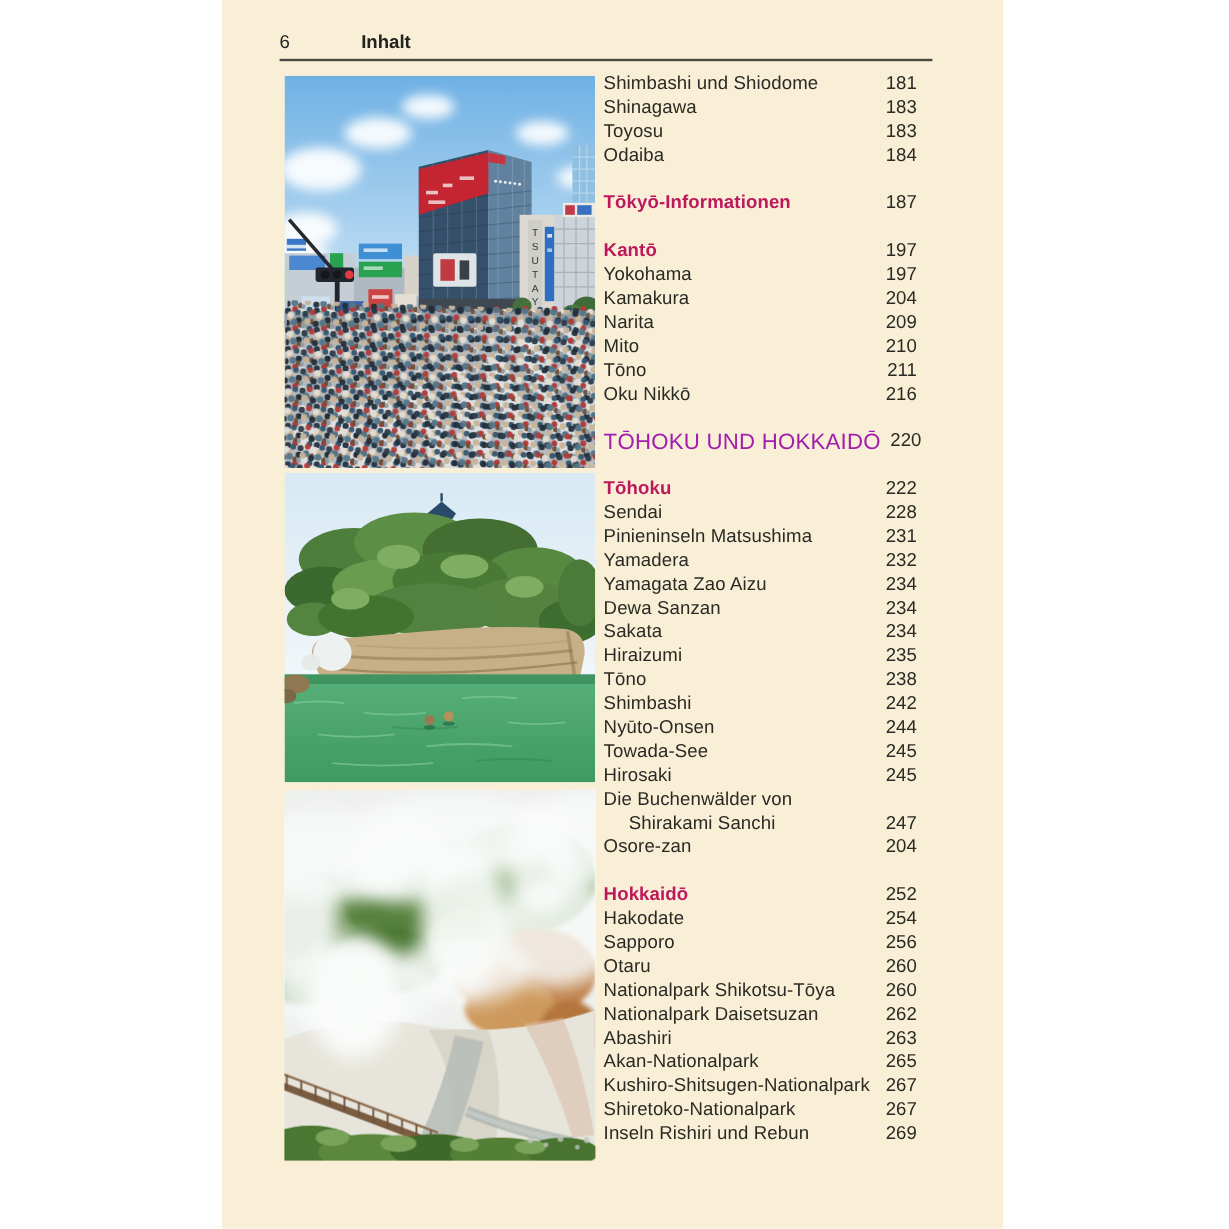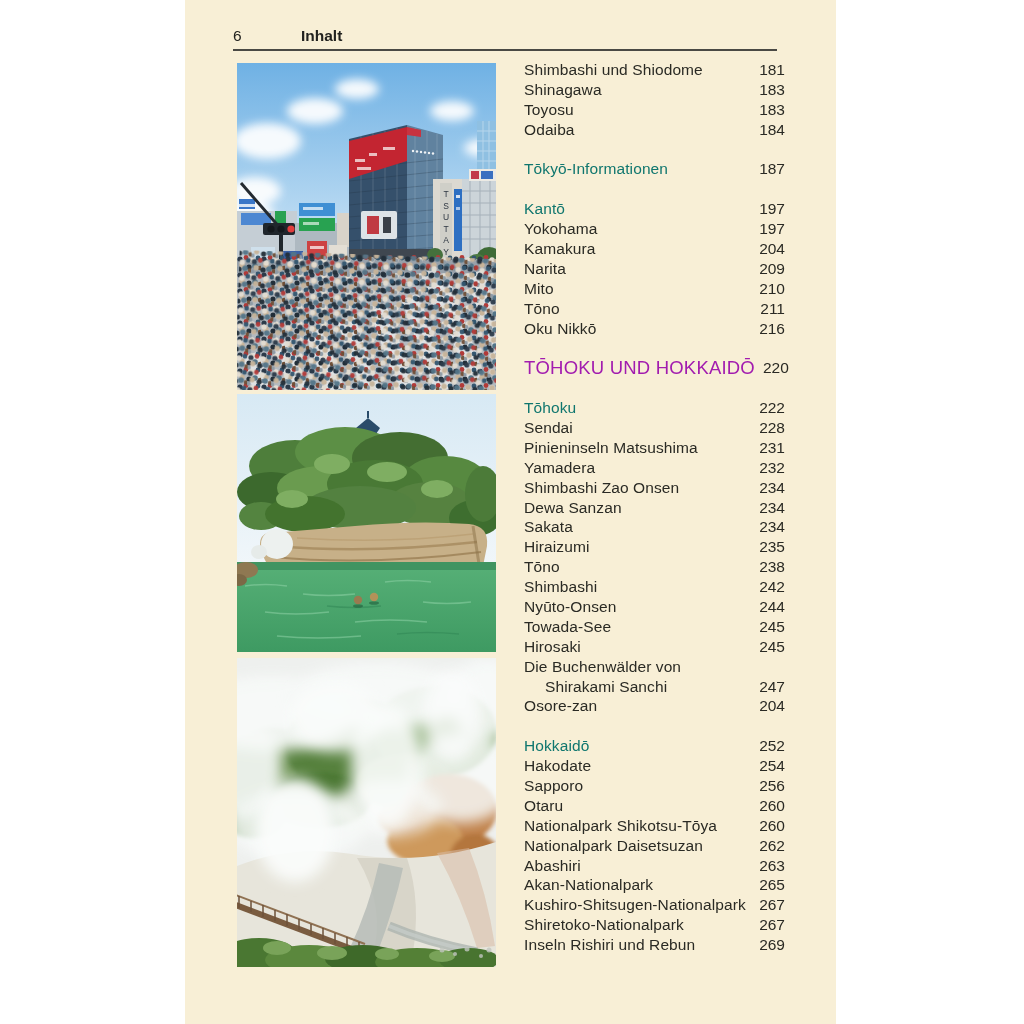--- a/index.html
+++ b/index.html
@@ -7,26 +7,26 @@
   .stage{position:relative;width:1024px;height:1024px;background:#ffffff;overflow:hidden}
   .page{position:absolute;left:185px;top:0;width:651px;height:1024px;background:#f8efd6}
   .pagenum{position:absolute;left:48px;top:27px;font-size:15.5px;font-weight:400;color:#22221f}
   .header-title{position:absolute;left:116px;top:27px;font-size:15.5px;font-weight:700;color:#22221f}
   .header-rule{position:absolute;left:48px;top:49px;width:544px;height:1.5px;background:#4a4944}
   .photo{position:absolute;left:52px;width:259px;overflow:hidden}
   .photo svg{display:block}
   .photo1{top:63px;height:327px}
   .photo2{top:394px;height:258px}
   .photo3{top:658px;height:309px}
-  .toc{position:absolute;left:339px;top:60px;width:261px}
+  .toc{position:absolute;left:318px;top:60px;width:261px}
   .toc-row{display:flex;align-items:center;height:19.9px}
   .toc-row.gap{height:19.9px}
   .toc-label{font-size:15.5px;color:#2a2a24;letter-spacing:.1px;white-space:nowrap}
   .toc-page{margin-left:auto;font-size:15.5px;color:#2a2a24;padding-left:8px}
-  .toc-row.red .toc-label{color:#0f766e;font-weight:400}
+  .toc-row.red .toc-label{color:#be185d;font-weight:700}
   .toc-row.blue .toc-label{color:#a21caf;font-weight:400;font-size:18.5px;letter-spacing:.2px}
   .toc-row.indent .toc-label{padding-left:21px}
   .sign-vert{writing-mode:vertical-rl;text-orientation:upright}
 </style>
 </head>
 <body>
 
 <div class="stage">
   <div class="page">
 
@@ -376,21 +376,21 @@
   </div>
         <div class="toc-row normal">
     <span class="toc-label">Pinieninseln Matsushima</span>
     <span class="toc-page">231</span>
   </div>
         <div class="toc-row normal">
     <span class="toc-label">Yamadera</span>
     <span class="toc-page">232</span>
   </div>
         <div class="toc-row normal">
-    <span class="toc-label">Shimbashi Zao Onsen</span>
+    <span class="toc-label">Yamagata Zao Aizu</span>
     <span class="toc-page">234</span>
   </div>
         <div class="toc-row normal">
     <span class="toc-label">Dewa Sanzan</span>
     <span class="toc-page">234</span>
   </div>
         <div class="toc-row normal">
     <span class="toc-label">Sakata</span>
     <span class="toc-page">234</span>
   </div>

